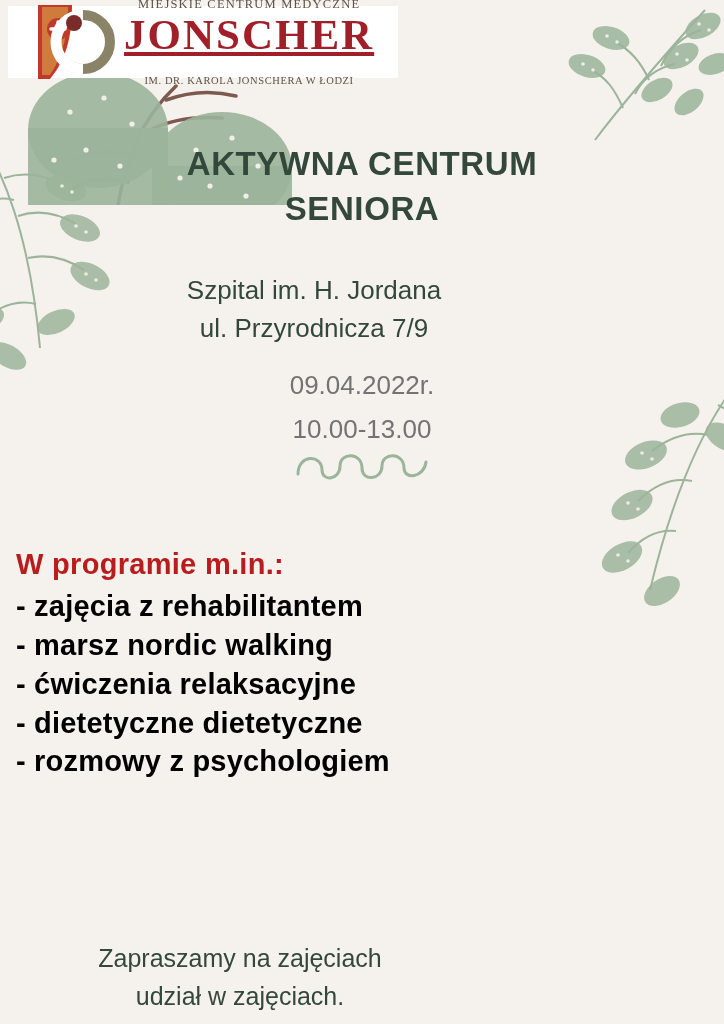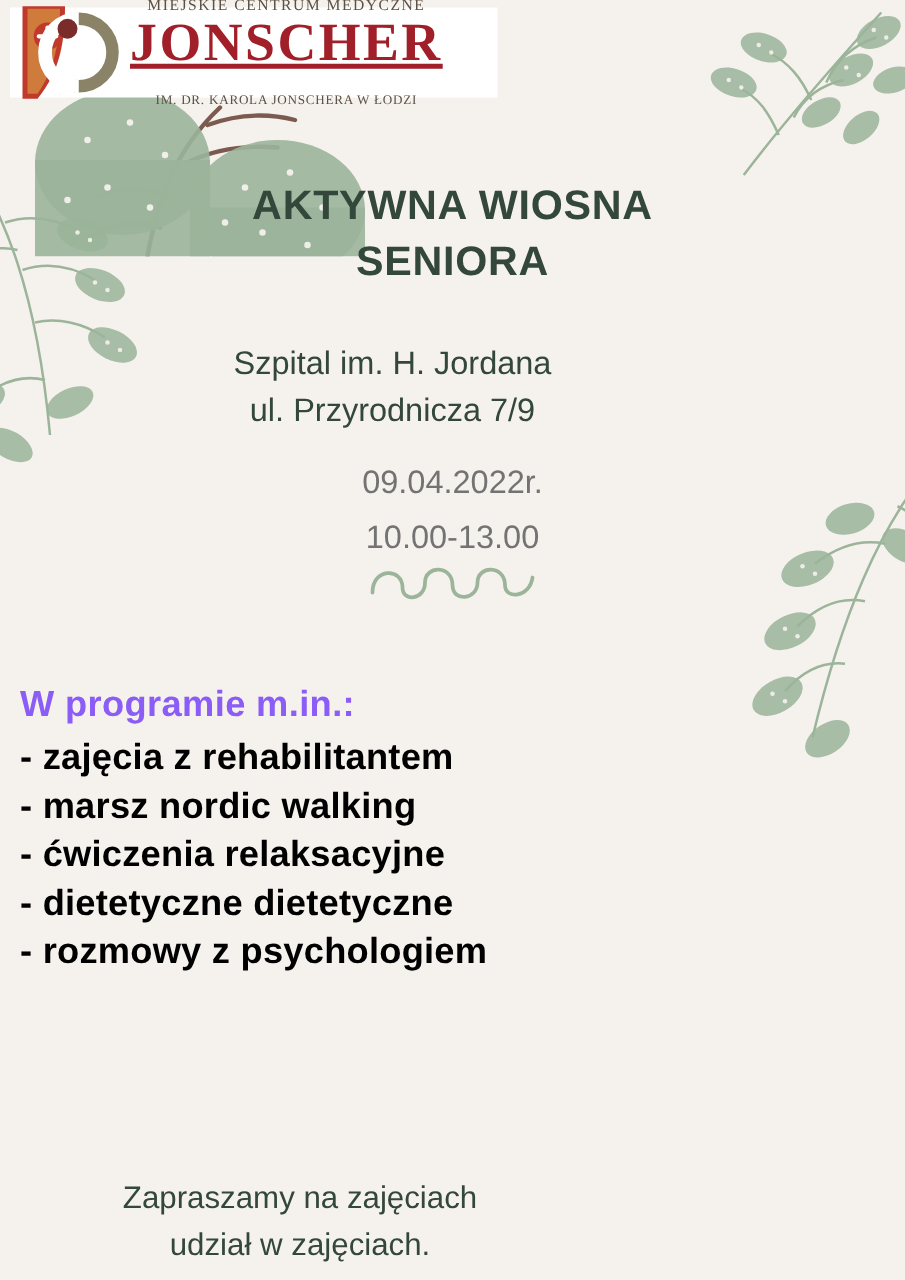--- a/index.html
+++ b/index.html
@@ -37,21 +37,21 @@
   
   .logo-box {
     position: absolute;
     top: 6px;
     left: 8px;
     width: 390px;
     height: 72px;
     background: #ffffff;
     display: flex;
     align-items: center;
-    padding-left: 0;
+    padding-left: 20px;
     box-sizing: border-box;
   }
   .logo-mark {
     width: 90px;
     height: 86px;
     position: relative;
     flex: 0 0 auto;
   }
   .logo-text {
     margin-left: 6px;
@@ -130,21 +130,21 @@
   
   .program {
     position: absolute;
     top: 548px;
     left: 16px;
     width: 690px;
   }
   .program-title {
     font-size: 29px;
     font-weight: bold;
-    color: #8b5cf6;
+    color: #b91c1c;
     margin-bottom: 6px;
     letter-spacing: 0.3px;
   }
   .program-item {
     font-size: 29px;
     font-weight: bold;
     color: #000000;
     line-height: 1.34;
     letter-spacing: 0.2px;
   }
@@ -298,21 +298,21 @@
     </div>
     <div class="logo-text">
       <div class="logo-line1">MIEJSKIE CENTRUM MEDYCZNE</div>
       <div class="logo-line2">JONSCHER</div>
       <div class="logo-line3">IM. DR. KAROLA JONSCHERA W ŁODZI</div>
     </div>
   </div>
 
   
   <div class="headline">
-    <div>AKTYWNA WIOSNA</div>
+    <div>AKTYWNA CENTRUM</div>
     <div>SENIORA</div>
   </div>
 
   
   <div class="venue">
     <div>Szpital im. H. Jordana</div>
     <div>ul. Przyrodnicza 7/9</div>
   </div>
 
   

